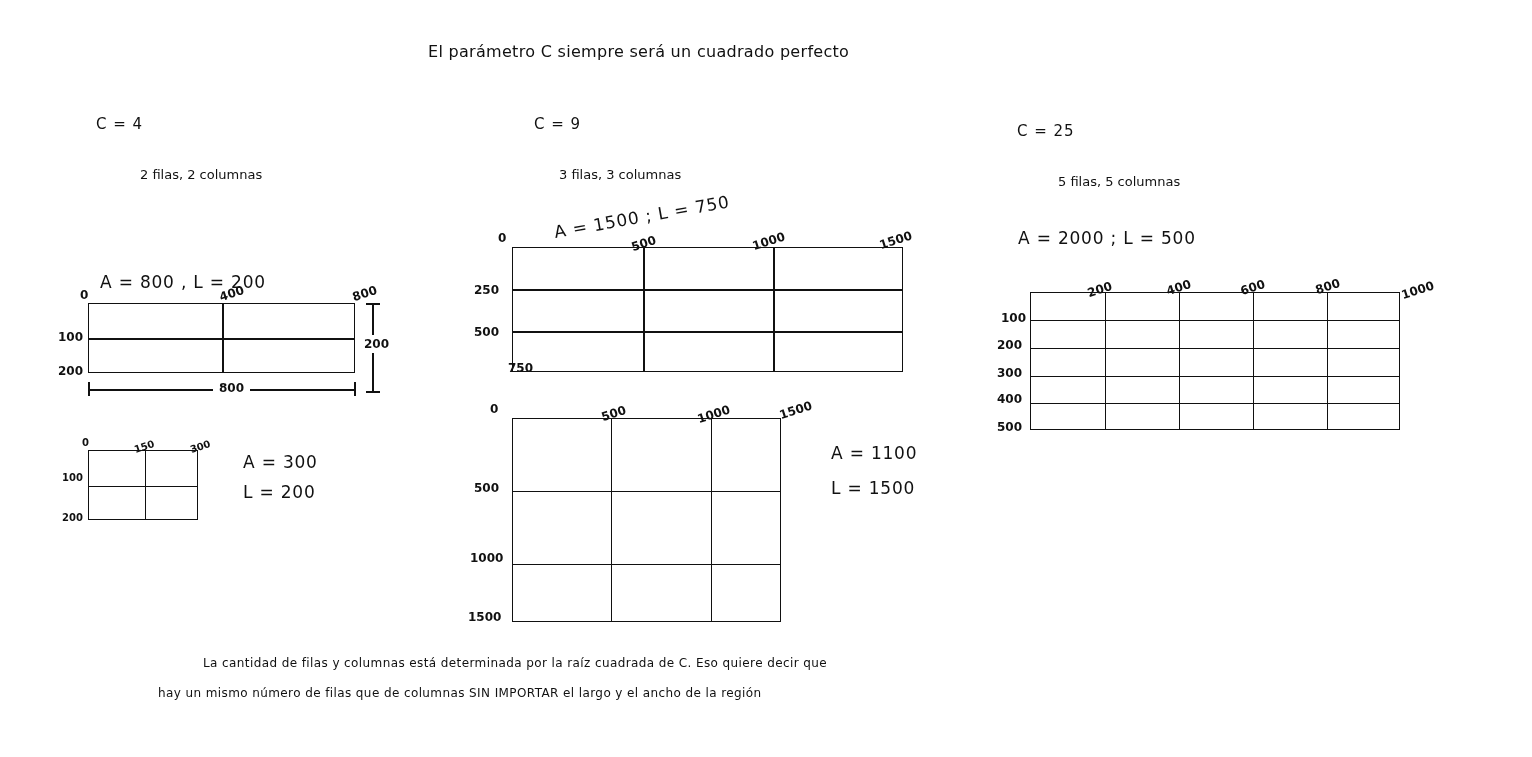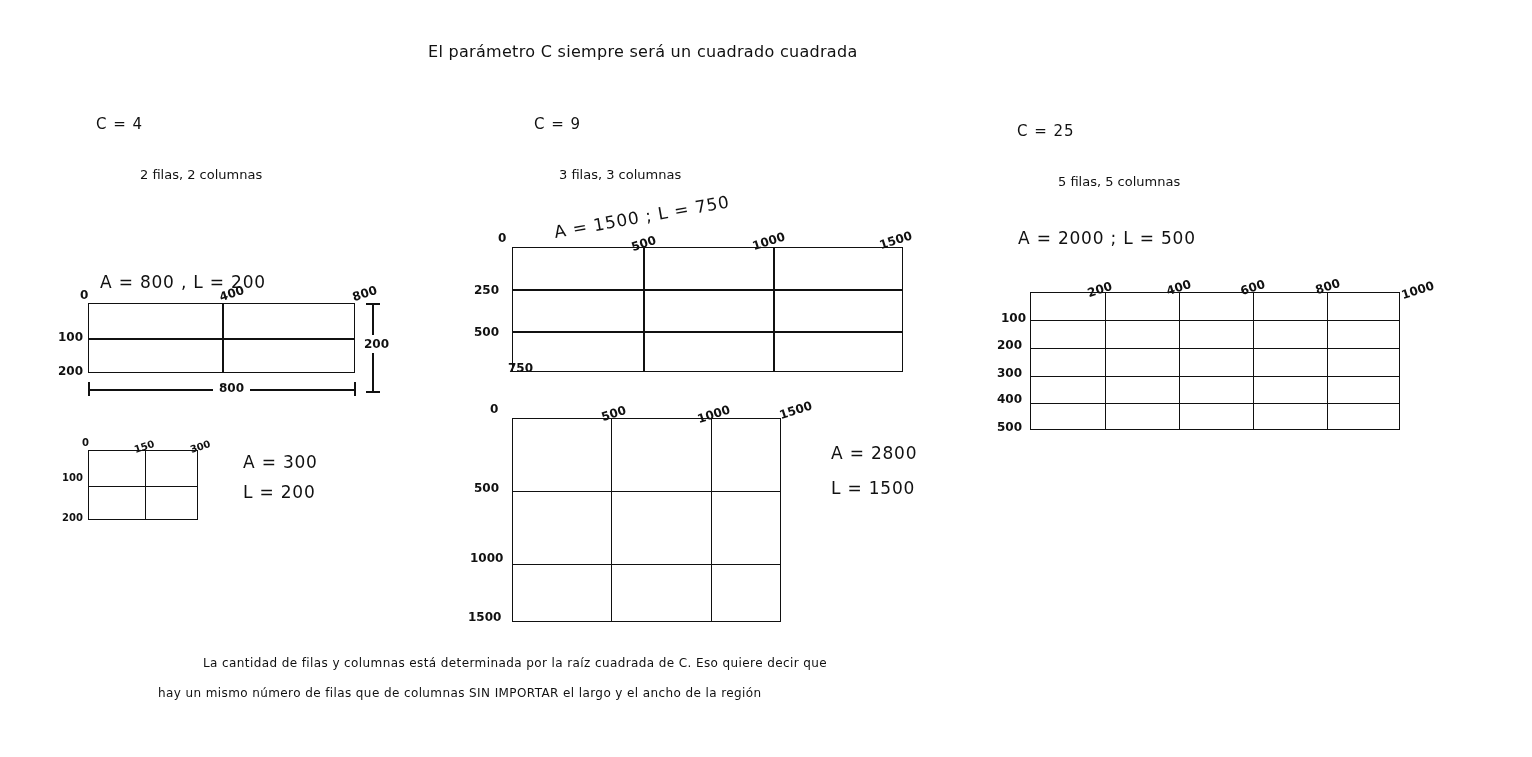--- a/index.html
+++ b/index.html
@@ -57,21 +57,21 @@
     transform-origin:left bottom;
   }
   .rot-neg10{
     transform:rotate(-10deg);
     transform-origin:left bottom;
   }
 </style>
 </head>
 <body>
 
-<div class="abs title" style="left:428px;top:42px;">El parámetro C siempre será un cuadrado cuadrada</div>
+<div class="abs title" style="left:428px;top:42px;">El parámetro C siempre será un cuadrado perfecto</div>
 
 <div class="abs heading" style="left:96px;top:115px;">C = 4</div>
 <div class="abs subheading" style="left:140px;top:167px;">2 filas, 2 columnas</div>
 
 <div class="abs ann-big" style="left:100px;top:236px;margin-top:36px;">A = 800 ,  L = 200</div>
 
 <div class="grid" style="left:88px;top:303px;width:267px;height:70px;">
   <div class="gline" style="left:133px;top:0;width:1.6px;height:100%;"></div>
   <div class="gline" style="left:0;top:34px;width:100%;height:1.6px;"></div>
 </div>
@@ -135,21 +135,21 @@
   <div class="gline" style="left:0;top:145px;width:100%;height:1.2px;"></div>
 </div>
 <div class="abs tick" style="left:490px;top:402px;">0</div>
 <div class="abs tick rot-neg" style="left:604px;top:410px;">500</div>
 <div class="abs tick rot-neg" style="left:700px;top:412px;">1000</div>
 <div class="abs tick rot-neg" style="left:782px;top:408px;">1500</div>
 <div class="abs tick" style="left:474px;top:481px;">500</div>
 <div class="abs tick" style="left:470px;top:551px;">1000</div>
 <div class="abs tick" style="left:468px;top:610px;">1500</div>
 
-<div class="abs ann-big" style="left:831px;top:443px;">A = 2800</div>
+<div class="abs ann-big" style="left:831px;top:443px;">A = 1100</div>
 <div class="abs ann-big" style="left:831px;top:478px;">L = 1500</div>
 
 <div class="abs heading" style="left:1017px;top:122px;">C = 25</div>
 <div class="abs subheading" style="left:1058px;top:174px;">5 filas, 5 columnas</div>
 
 <div class="abs ann-big" style="left:1018px;top:228px;">A = 2000 ;  L = 500</div>
 
 <div class="grid" style="left:1030px;top:292px;width:370px;height:138px;border-width:1.2px;">
   <div class="gline" style="left:74px;top:0;width:1.2px;height:100%;"></div>
   <div class="gline" style="left:148px;top:0;width:1.2px;height:100%;"></div>

